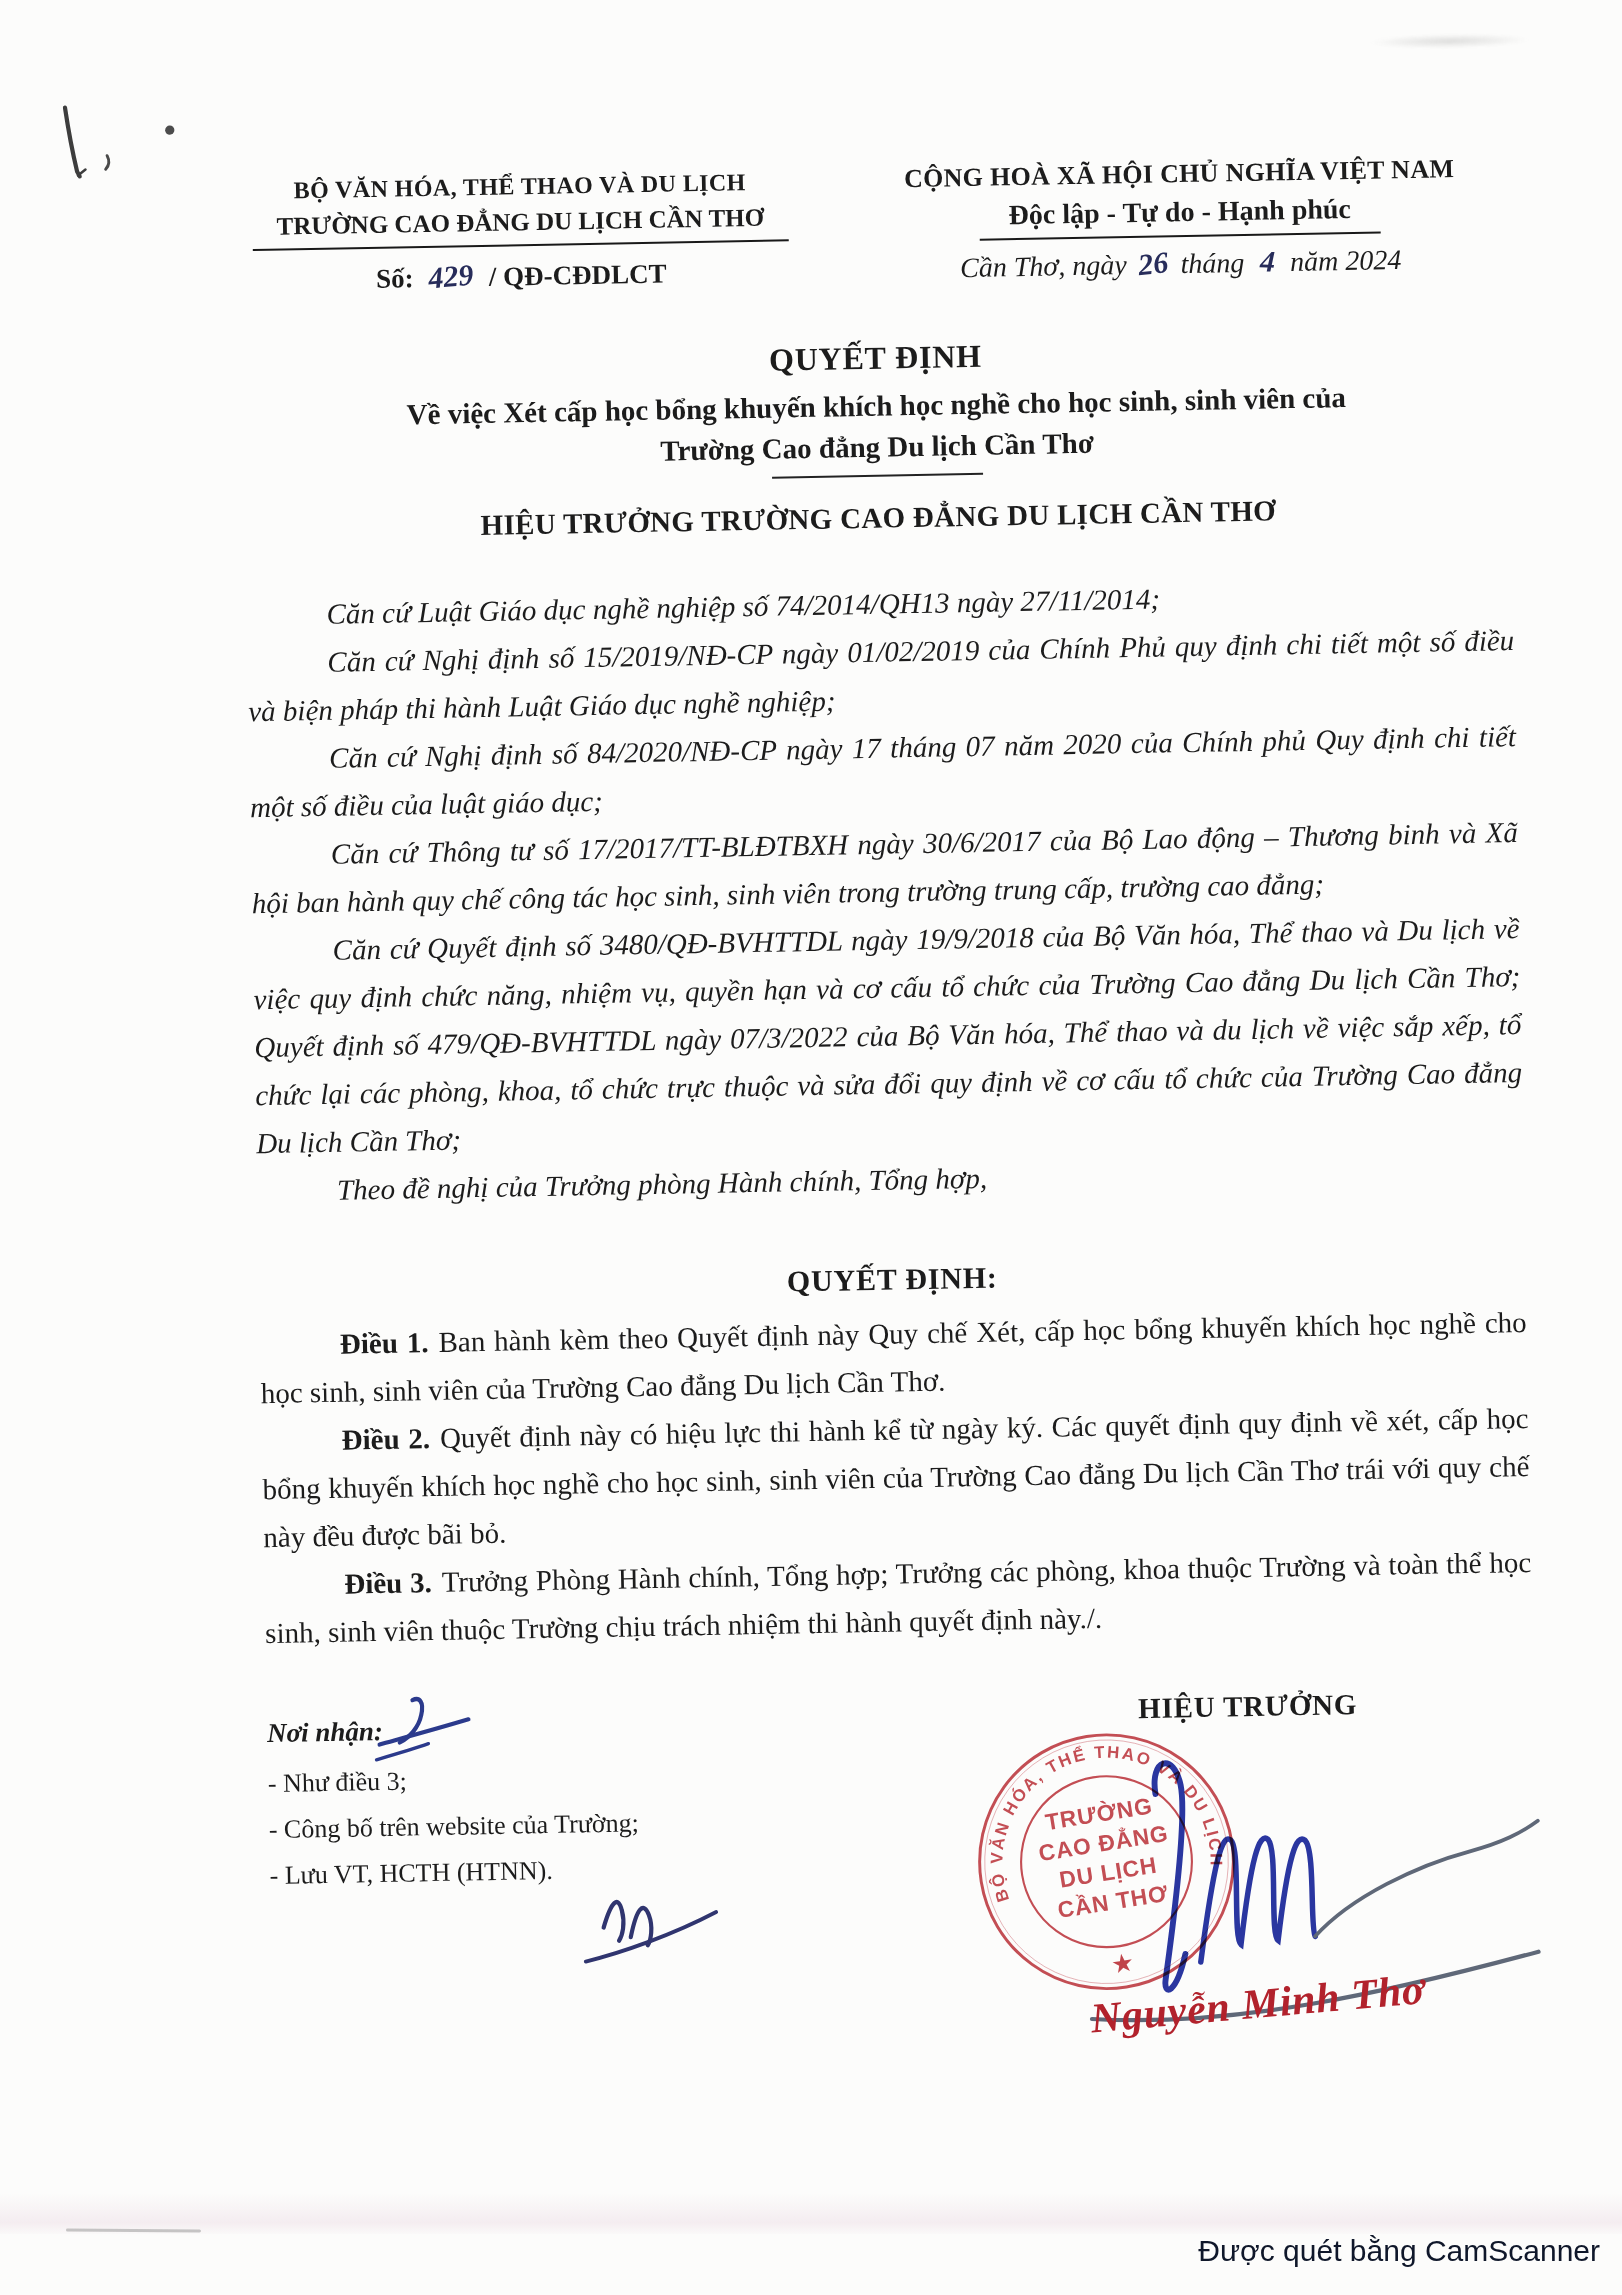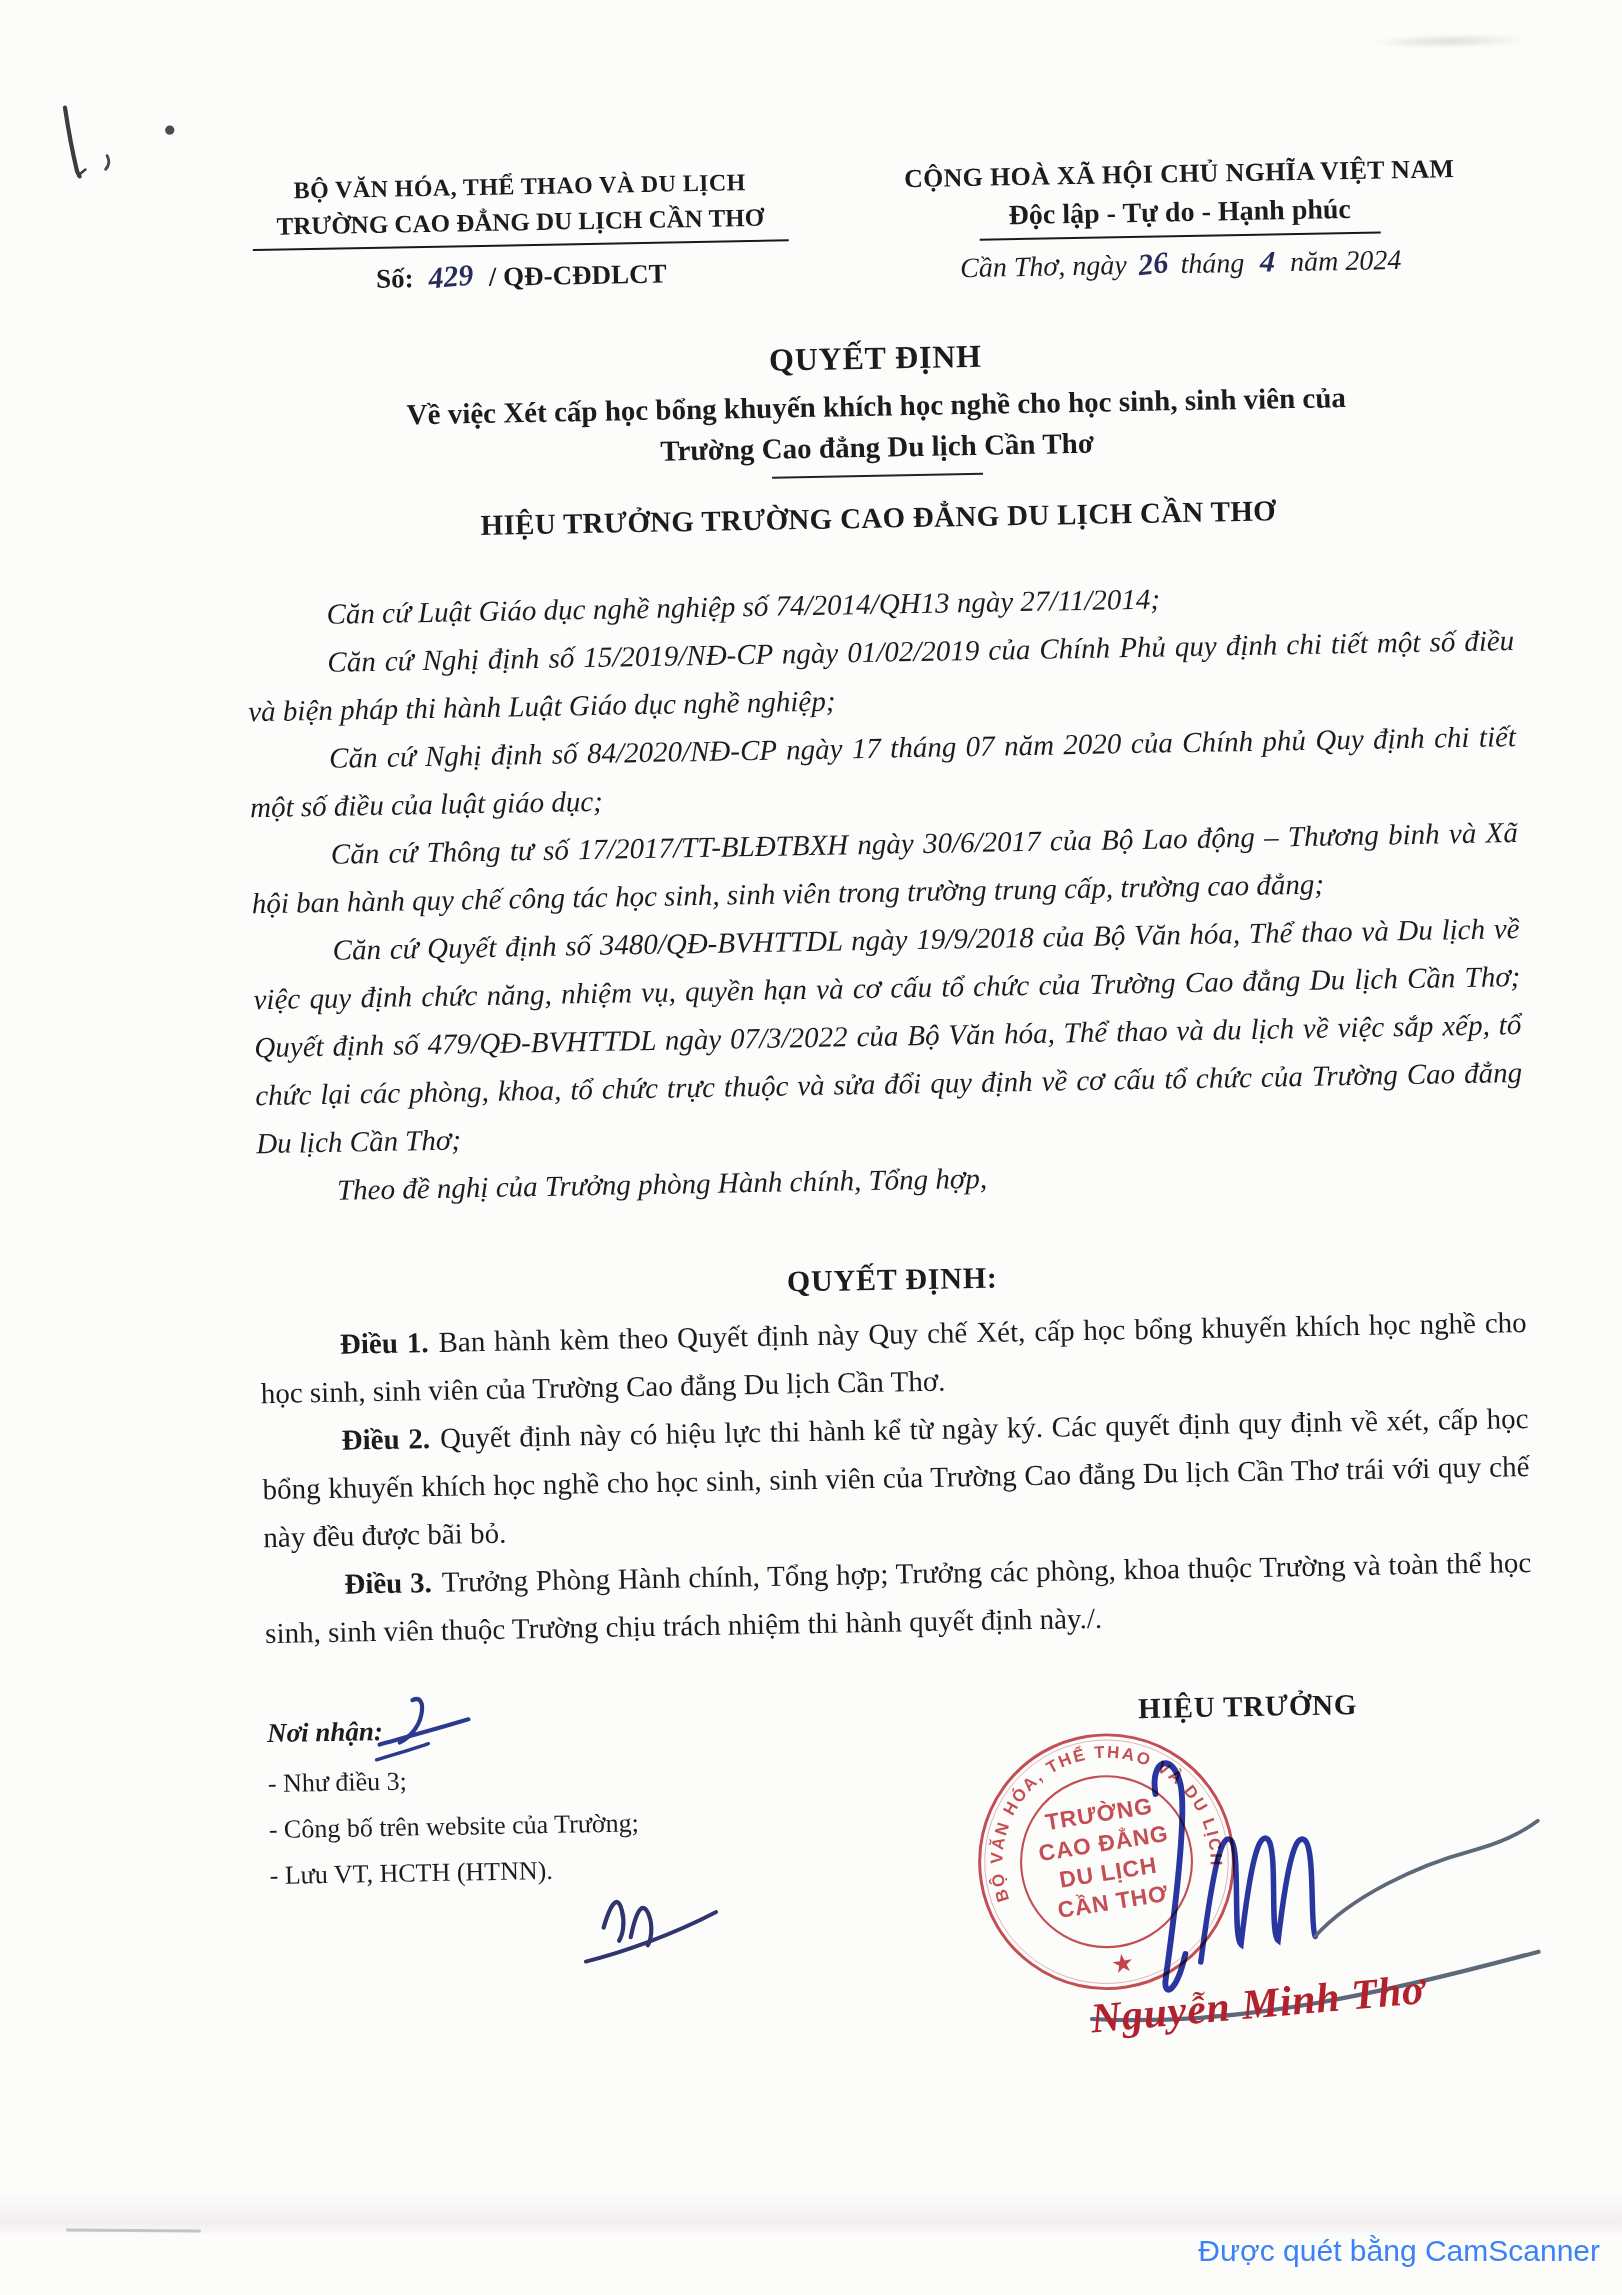--- a/index.html
+++ b/index.html
@@ -80,21 +80,21 @@
   .corner-smudge { position:absolute; left:1386px; top:46px; width:161px; height:13.5px;
     background:radial-gradient(closest-side, rgba(90,90,90,.18), rgba(0,0,0,0)); 
     border-radius:50%; filter:blur(0.8px); }
 
   
   .scan-band { position:absolute; left:0; top:2193px; width:1622px; height:41px;
     background:linear-gradient(to bottom, rgba(216,170,196,0) 0%, rgba(205,158,186,.16) 72%, rgba(205,160,185,.03) 100%); }
   .scan-edge-line { position:absolute; left:66px; top:2229px; width:135px; height:2.5px;
     background:#9b9b9b; opacity:.55; transform:rotate(.4deg); border-radius:1.7px; }
   .camscanner-note { position:absolute; right:22px; top:2234px;
-    font-family:"Liberation Sans", sans-serif; font-size:30px; color:#3b82f6; }
+    font-family:"Liberation Sans", sans-serif; font-size:30px; color:#0f172a; }
 </style>
 </head>
 <body>
 
 <div class="page">
 
   <div class="doc">
 
     <svg class="pen-mark" viewBox="0 0 160 120">
       <path d="M15,12 C18,35 24,70 28,88 L31,94" stroke="#3d3d3d" stroke-width="5" fill="none" stroke-linecap="round"></path>

